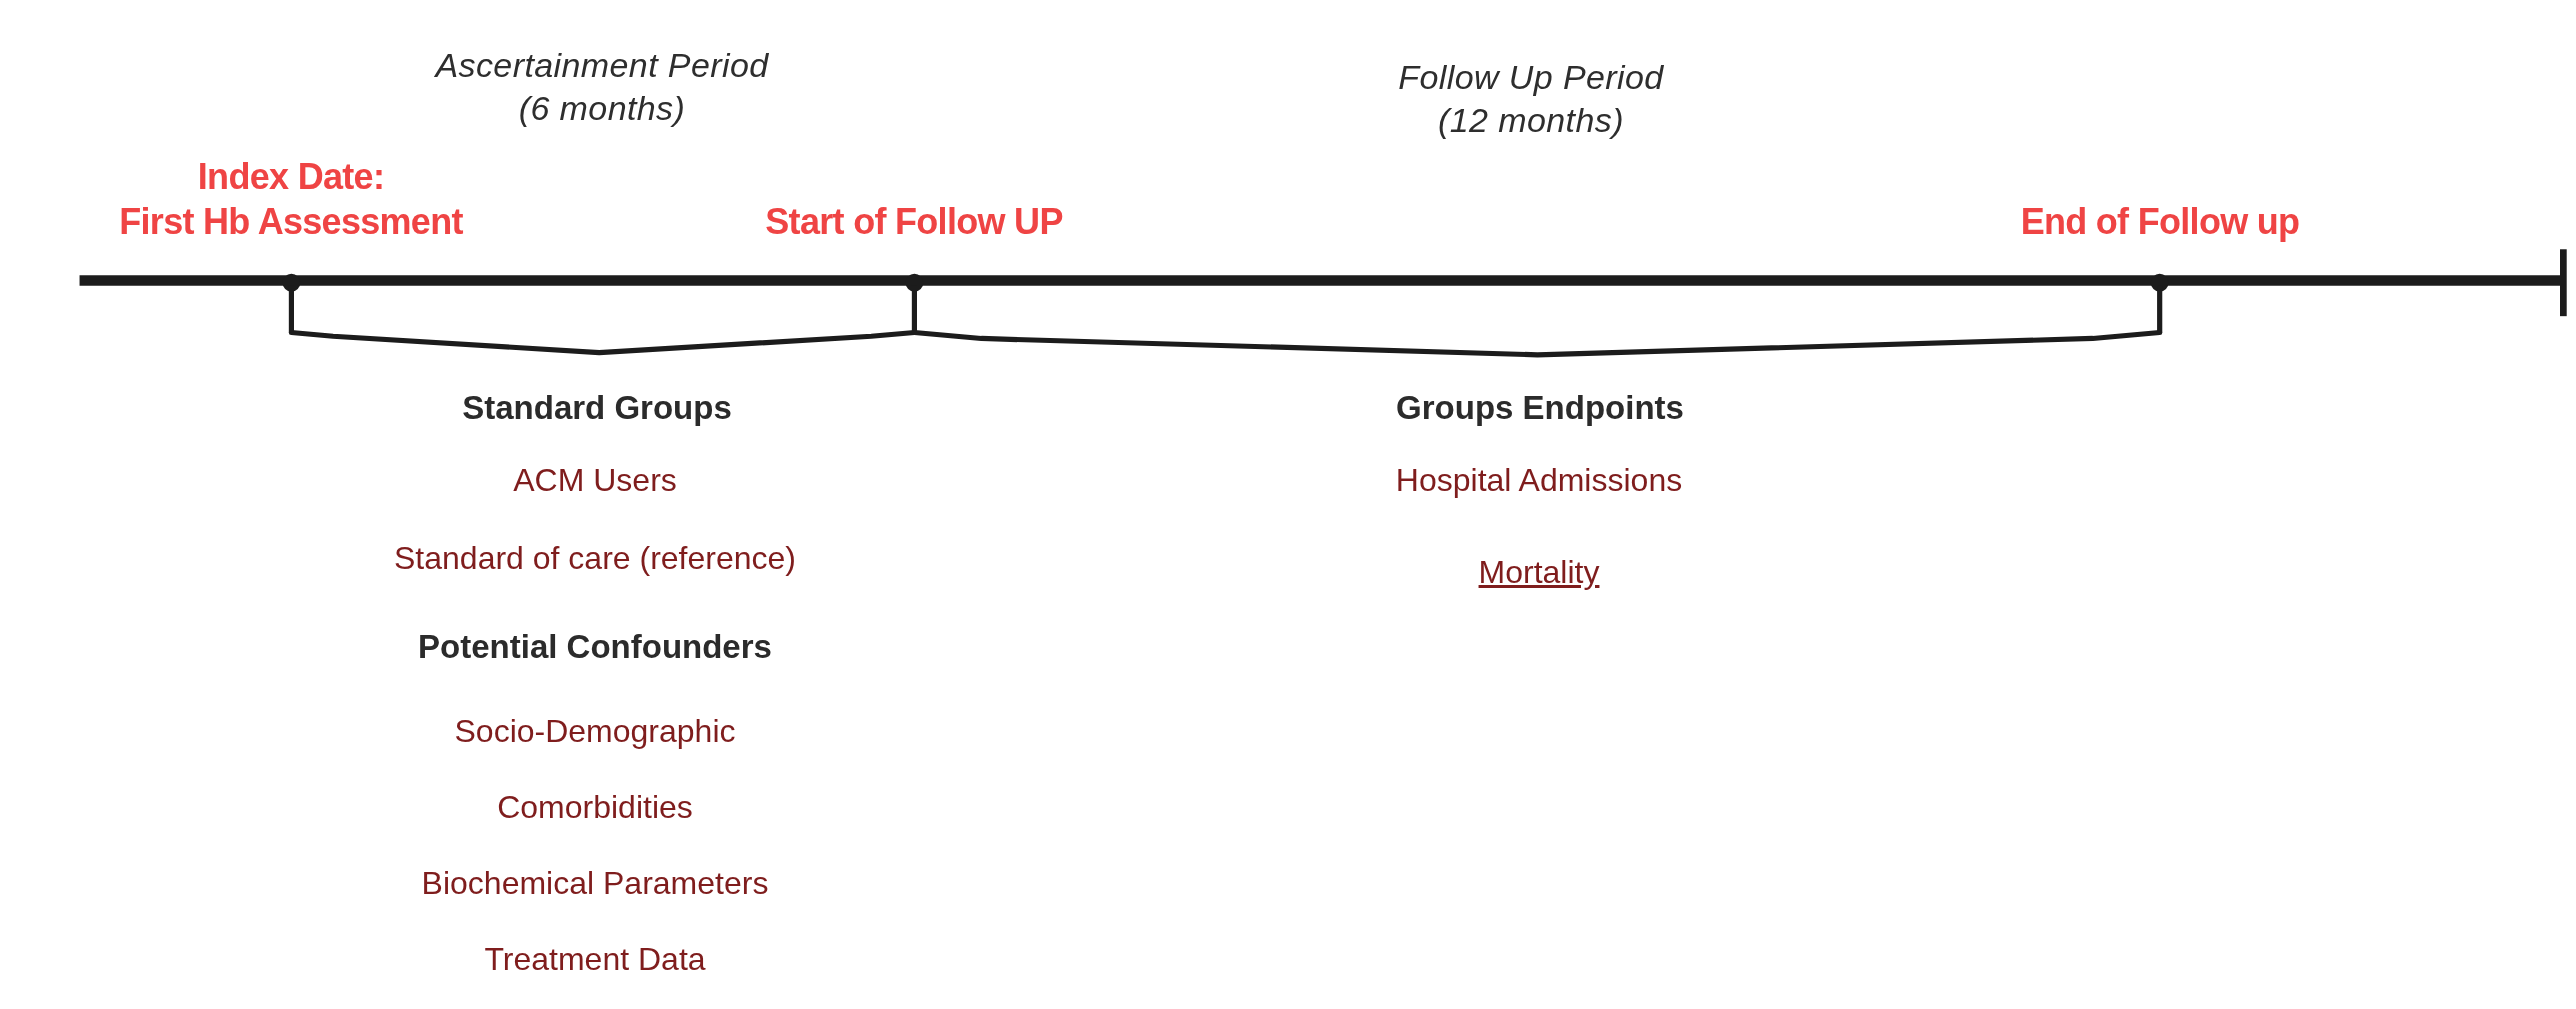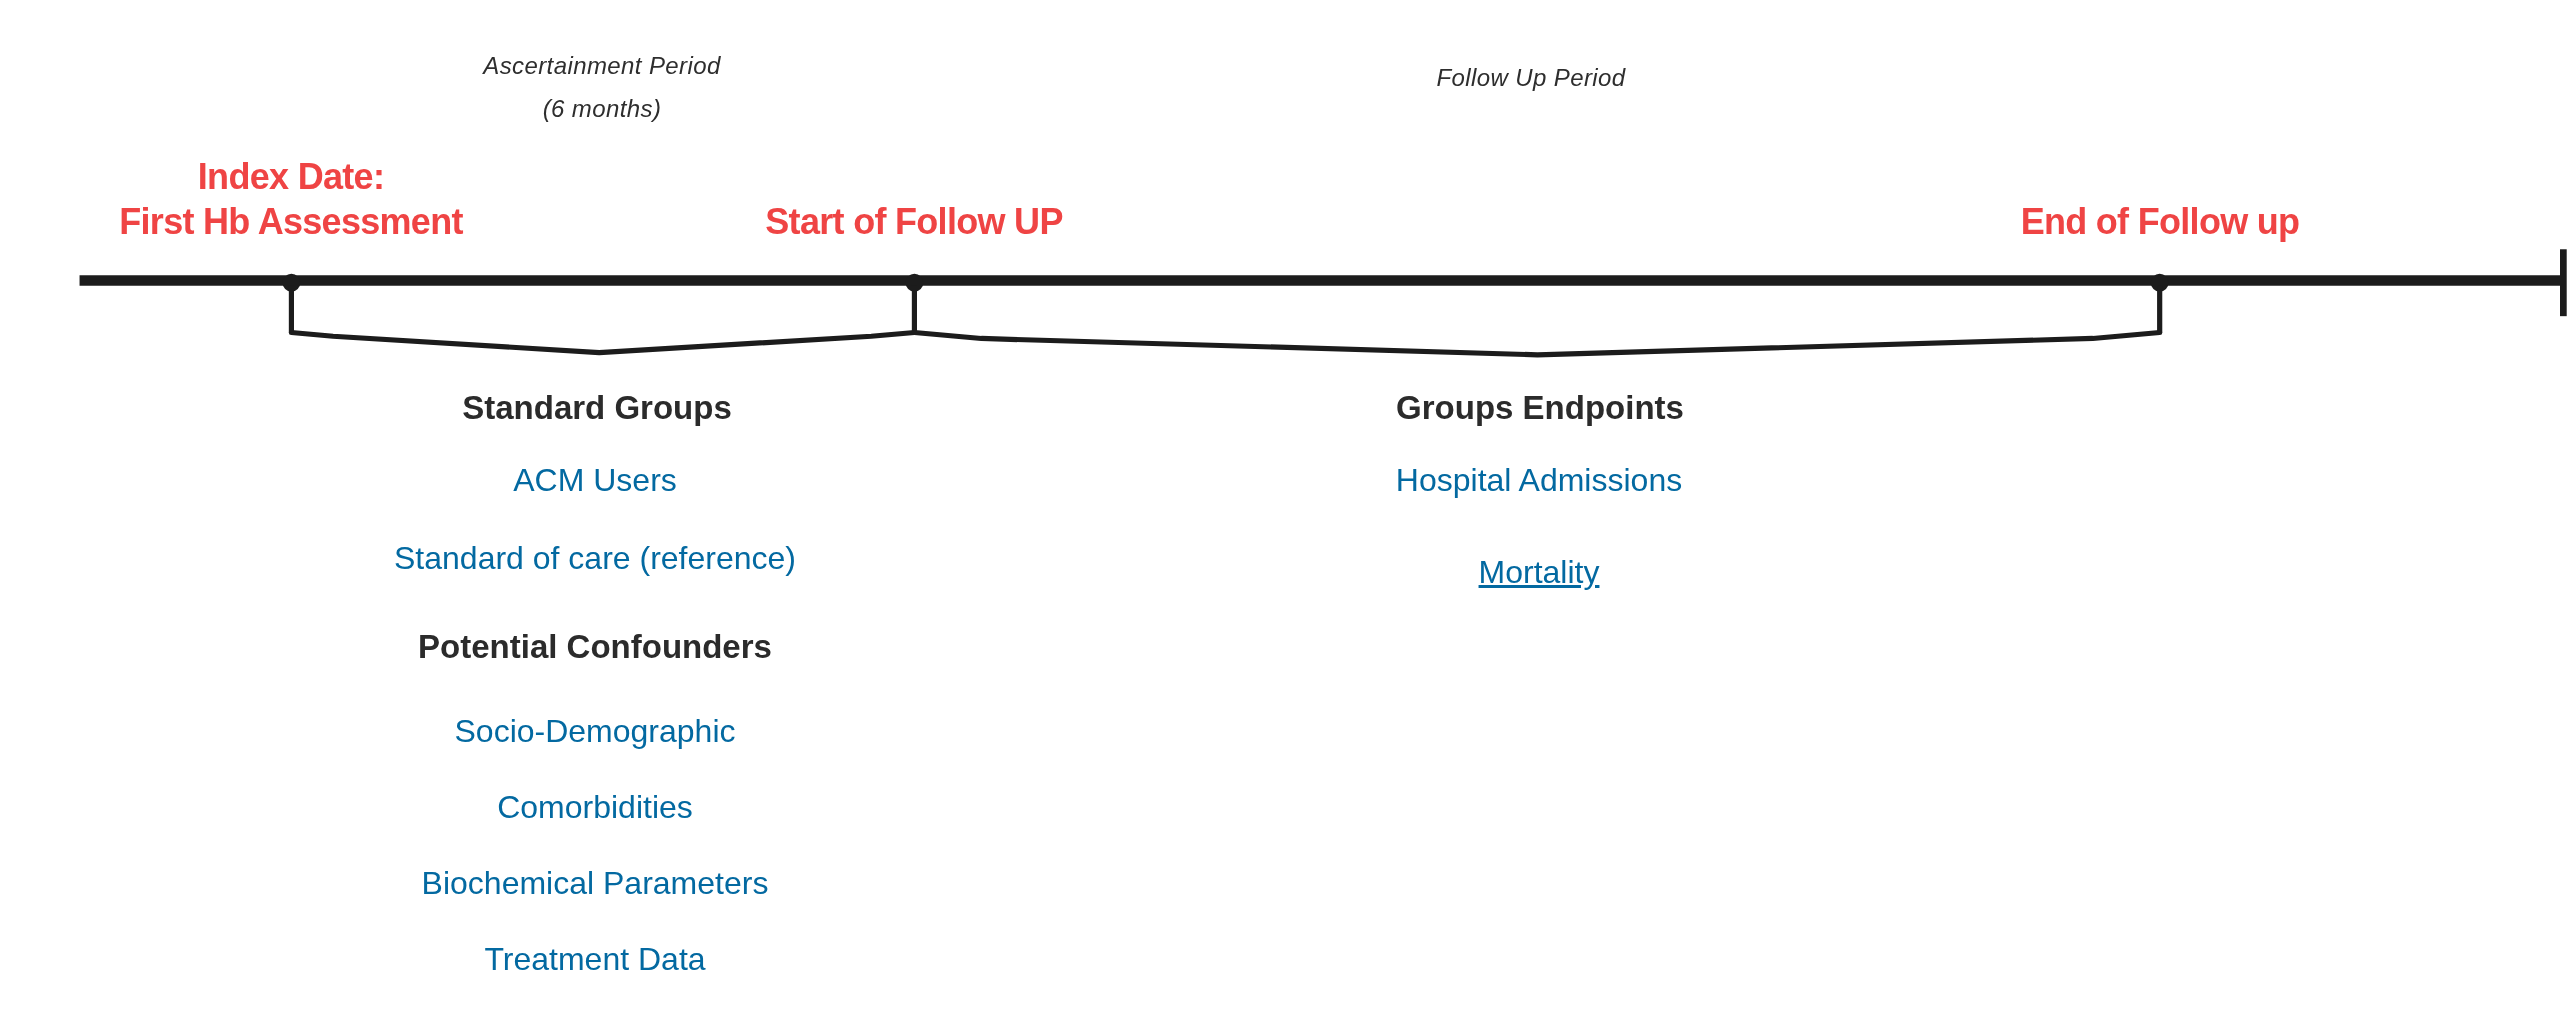--- a/index.html
+++ b/index.html
@@ -12,21 +12,21 @@
     background: #ffffff;
     font-family: "Liberation Sans", sans-serif;
     color: var(--text);
     overflow: hidden;
   }
   #diagram-svg { position: absolute; left: 0; top: 0; }
   .abs { position: absolute; white-space: nowrap; }
   .cx { transform: translateX(-50%); text-align: center; }
   .period-label {
     font-style: italic;
-    font-size: 24px;
+    font-size: 34px;
     line-height: 43px;
     letter-spacing: 0.4px;
     color: #2e2e2e;
   }
   .milestone-label {
     font-weight: 700;
     font-size: 36px;
     line-height: 45px;
     letter-spacing: -0.7px;
     color: #ef4444;
@@ -34,21 +34,21 @@
   .section-heading {
     font-weight: 700;
     font-size: 33px;
     line-height: 45px;
     color: #2b2b2b;
   }
   .section-item {
     font-weight: 400;
     font-size: 32px;
     line-height: 45px;
-    color: #0369a1;
+    color: #7f1d1d;
   }
 </style>
 </head>
 <body>
 
 <div id="stage">
 
   <svg id="diagram-svg" width="2576" height="1010" viewBox="0 0 3465 1358">
 
     <line x1="107" y1="377" x2="3448" y2="377" stroke="#1c1c1c" stroke-width="14"></line>
@@ -68,20 +68,21 @@
     <polyline points="1230,447 1320,455 2068,477 2815,455 2905,447" fill="none" stroke="#1c1c1c" stroke-width="7" stroke-linecap="round" stroke-linejoin="round"></polyline>
   </svg>
 
   <div class="abs cx period-label" style="left:602px; top:44px;">
     <div>Ascertainment Period</div>
     <div>(6 months)</div>
   </div>
 
   <div class="abs cx period-label" style="left:1531px; top:44px;margin-top:12px;">
     <div>Follow Up Period</div>
+    <div>(12 months)</div>
   </div>
 
   <div class="abs cx milestone-label" style="left:291px; top:154px;">
     <div>Index Date:</div>
     <div>First Hb Assessment</div>
   </div>
 
   <div class="abs cx milestone-label" style="left:914px; top:199px;">Start of Follow UP</div>
 
   <div class="abs cx milestone-label" style="left:2160px; top:199px;">End of Follow up</div>

